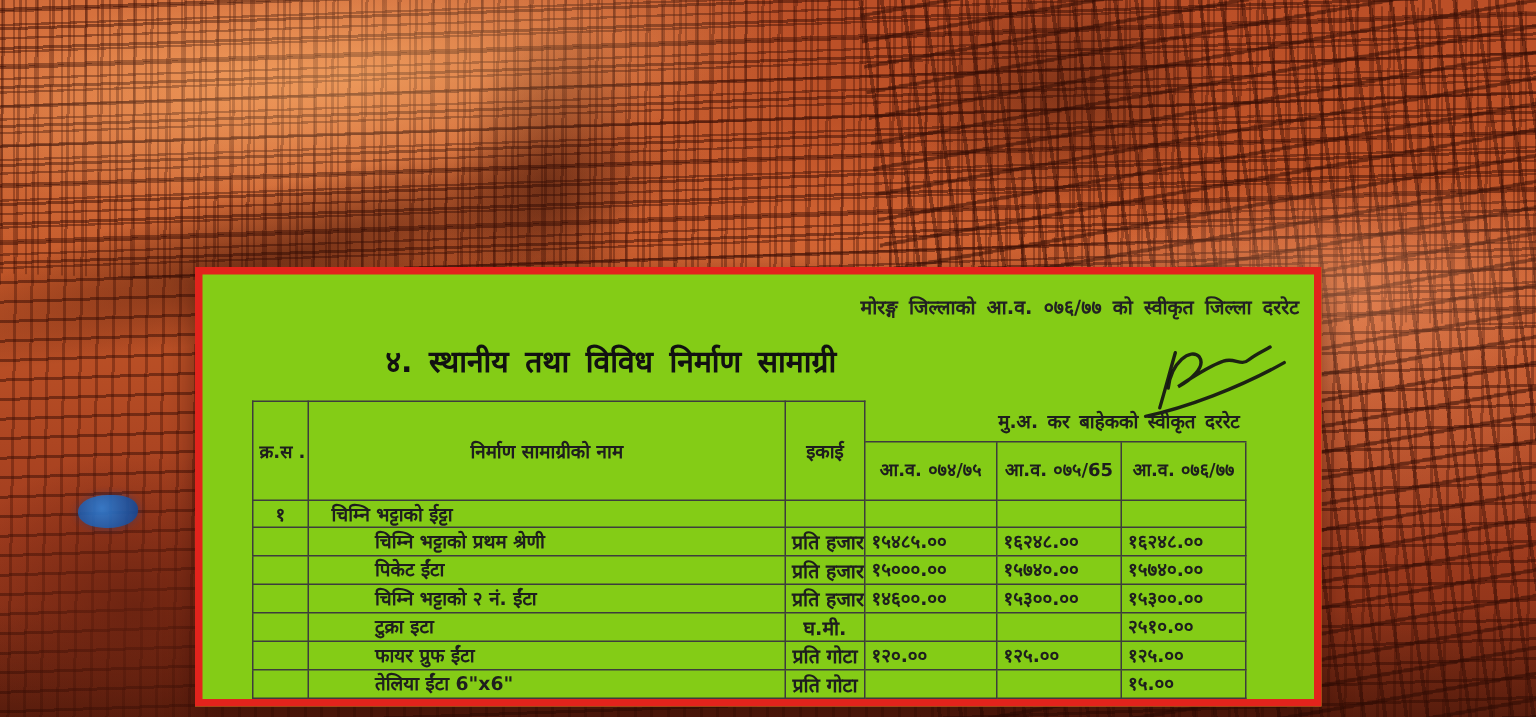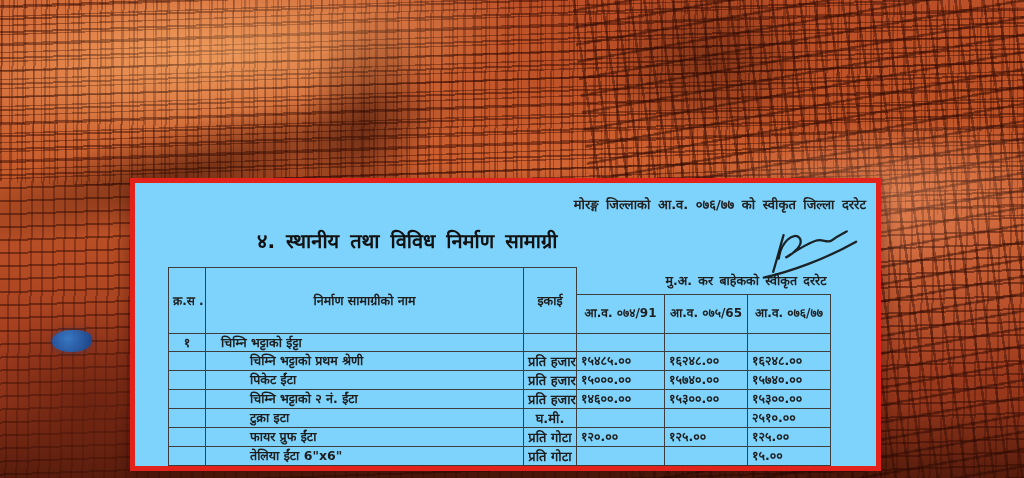--- a/index.html
+++ b/index.html
@@ -45,21 +45,21 @@
   .ground{position:absolute;left:-30px;top:300px;width:240px;height:210px;
     background:radial-gradient(closest-side, rgba(96,30,14,.75), rgba(96,30,14,0));}
   .tarp{position:absolute;left:52px;top:330px;width:40px;height:22px;
     border-radius:50% 40% 50% 45%;
     background:radial-gradient(circle at 40% 40%, #2f7fd6, #123f8a);
     box-shadow:0 0 6px rgba(20,60,140,.5);opacity:.9;}
 
   
   .paper{
     position:absolute;left:130px;top:178px;width:741px;height:283px;
-    border:5px solid #e2231c;background:#7dd3fc;overflow:hidden;
+    border:5px solid #e2231c;background:#84cc16;overflow:hidden;
     box-shadow:0 6px 18px rgba(30,5,0,.45);
     color:#1c1c1c;
   }
   .approval{
     position:absolute;top:12px;right:10px;
     font-size:13px;font-weight:700;word-spacing:3px;color:#222;
   }
   .doc-title{
     position:absolute;left:122px;top:44px;
     font-size:20px;font-weight:700;color:#111;word-spacing:4px;
@@ -134,21 +134,21 @@
     <thead>
       <tr>
         <th rowspan="2" class="serial-h pre">क्र.स
 .</th>
         <th rowspan="2">निर्माण सामाग्रीको नाम</th>
         <th rowspan="2">इकाई</th>
         <th colspan="3" class="open">मु.अ. कर बाहेकको स्वीकृत दररेट</th>
       </tr>
       <tr>
         <th class="year pre">आ.व.
-०७४/91</th>
+०७४/७५</th>
         <th class="year pre">आ.व.
 ०७५/65</th>
         <th class="year pre">आ.व.
 ०७६/७७</th>
       </tr>
     </thead>
     <tbody>
       <tr>
         <td class="sn">१</td>
         <td class="nm group">चिम्नि भट्टाको ईट्टा</td>

